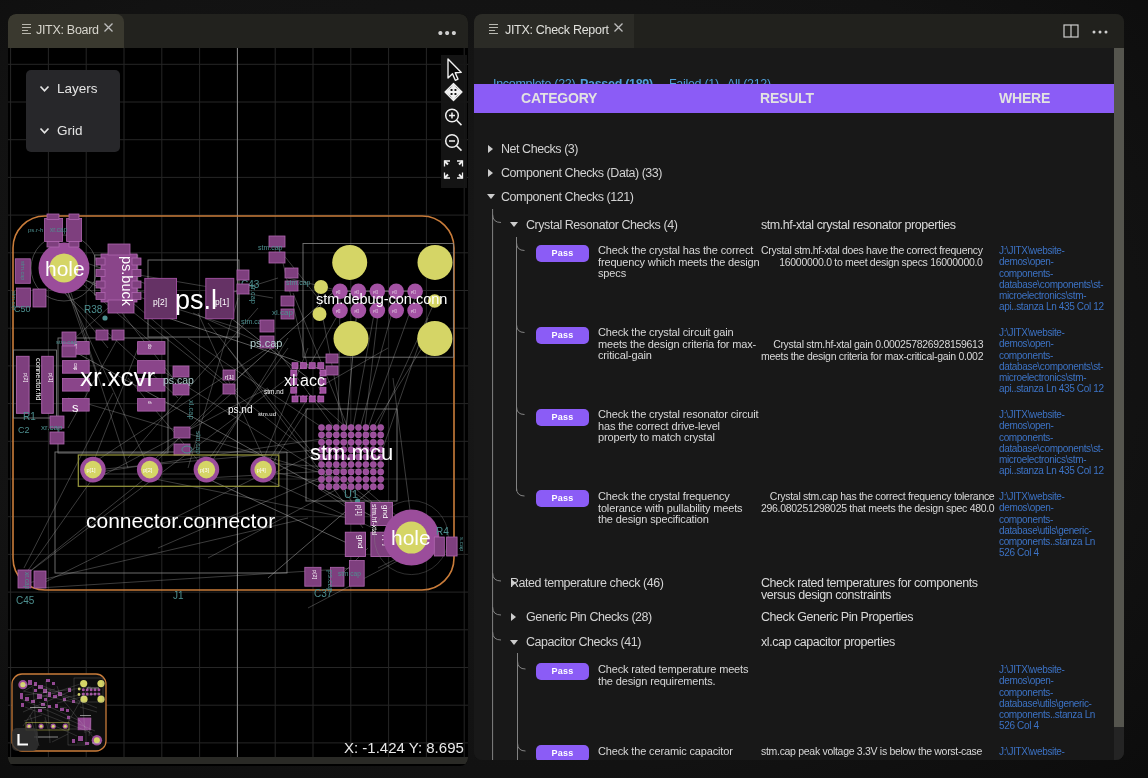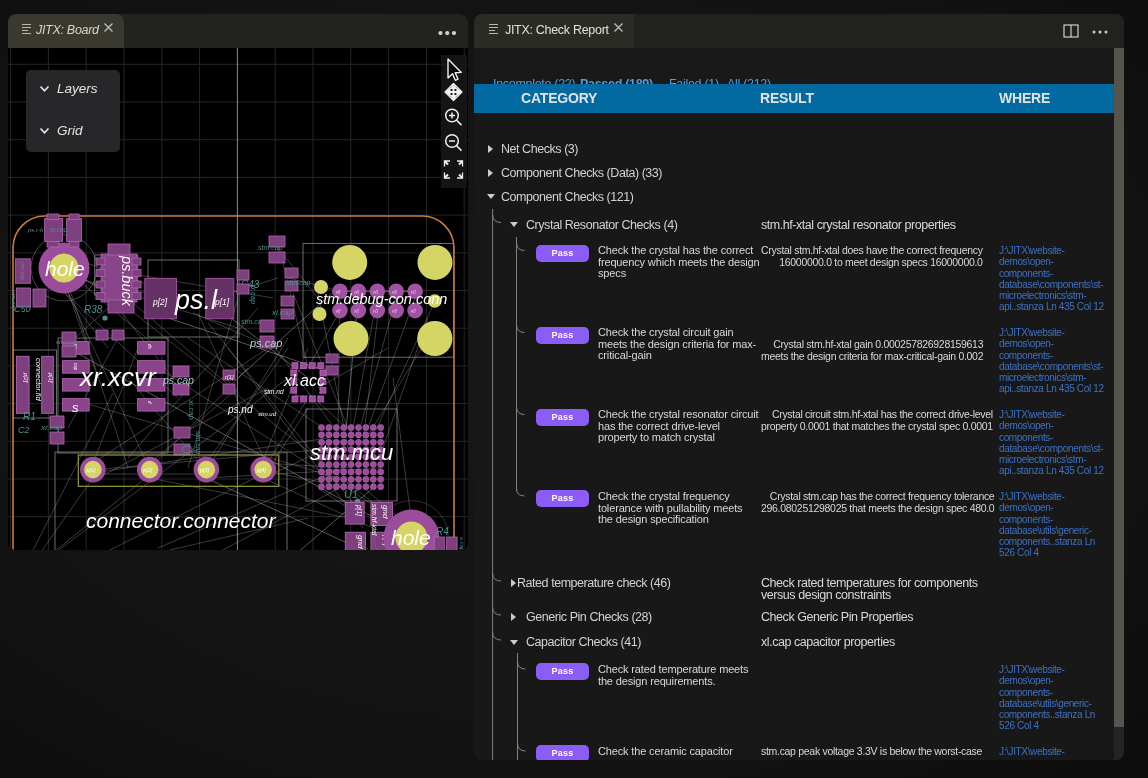--- a/index.html
+++ b/index.html
@@ -2,22 +2,22 @@
 <html><head>
 <meta charset="utf-8">
 <style>
   * { margin:0; padding:0; box-sizing:border-box; }
   html,body { width:1148px; height:778px; background:#131313; overflow:hidden;
     font-family:"Liberation Sans", sans-serif; }
   #stage { position:relative; width:1148px; height:778px;
     background:radial-gradient(ellipse at 45% 45%, #181818 0%, #121212 70%, #0c0c0c 100%); }
 
   
-  #leftcard { position:absolute; left:8px; top:14px; width:460px; height:536px;
-    background:#000; border-radius:8px; overflow:hidden;font-style:italic; }
+  #leftcard { position:absolute; left:8px; top:14px; width:460px; height:752px;
+    background:#000; border-radius:8px; overflow:hidden; }
   #ltabbar { position:absolute; left:0; top:0; width:100%; height:34px; background:#22221e; }
   #ltab { position:absolute; left:0; top:0; width:116px; height:34px; background:#3a392f;
     border-radius:8px 8px 0 0; }
   .tabtxt { position:absolute; font-size:12.5px; letter-spacing:-0.3px; color:#d7d5cd; top:9px; }
   .tabx { position:absolute; top:8px; width:11px; height:11px; }
   .tabx svg { display:block; }
   .listicon { position:absolute; top:9px; }
   #ldots { position:absolute; right:10px; top:10px; color:#cfcfcf; font-size:15px; letter-spacing:1.5px; }
 
   
@@ -31,21 +31,21 @@
     background:#191919; border-radius:8px; overflow:hidden; }
   #rtabbar { position:absolute; left:0; top:0; width:100%; height:34px; background:#21211d; }
   #rtab { position:absolute; left:0; top:0; width:160px; height:34px; background:#2b2b26;
     border-radius:8px 0 0 0; }
   #rtopicons { position:absolute; right:12px; top:0; height:34px; }
 
   #filterrow { position:absolute; left:0; top:34px; width:100%; height:36px; background:#191919; }
   .filt { position:absolute; top:9px; font-size:12.5px; letter-spacing:-0.3px; color:#4f9fd8;margin-top:20px; }
   .filt.active { font-weight:bold; border-bottom:1px solid #4f9fd8; padding:0 3px 2px 3px; }
 
-  #tblhead { position:absolute; left:0; top:70px; width:100%; height:29px; background:#0369a1;text-align:right; }
+  #tblhead { position:absolute; left:0; top:70px; width:100%; height:29px; background:#8b5cf6;text-align:right; }
   .th { position:absolute; top:6px; font-size:14px; font-weight:bold; color:#e2e2e2; letter-spacing:-0.2px; }
 
   #tblbody { position:absolute; left:0; top:99px; width:100%; height:647px; background:#181818; }
 
   .trow { position:absolute; font-size:12.5px; letter-spacing:-0.45px; color:#d2d2d2; white-space:nowrap; }
   .tri { position:absolute; width:0; height:0; }
   .tri.right { border-left:5px solid #cccccc; border-top:4px solid transparent; border-bottom:4px solid transparent; }
   .tri.down { border-top:5px solid #cccccc; border-left:4px solid transparent; border-right:4px solid transparent; }
   .rescol { position:absolute; left:287px; white-space:nowrap; font-size:12.5px; letter-spacing:-0.45px; color:#d8d8d8; }
 
@@ -687,21 +687,21 @@
     <div class="tri right" style="left:14px;top:155px"></div>
     <div class="trow" style="left:27px;top:152px">Component Checks (Data) (33)</div>
     <div class="tri down" style="left:13px;top:180px"></div>
     <div class="trow" style="left:27px;top:176px">Component Checks (121)</div>
 
     <div class="tri down" style="left:36px;top:208px"></div>
     <div class="trow" style="left:52px;top:204px">Crystal Resonator Checks (4)</div>
     <div class="rescol" style="top:204px">stm.hf-xtal crystal resonator properties</div>
 
     <div class="tri right" style="left:37px;top:565px"></div>
-    <div class="trow" style="left:43px;top:562px">Rated temperature check (46)</div>
+    <div class="trow" style="left:36px;top:562px">Rated temperature check (46)</div>
     <div class="rescol" style="top:563px;line-height:12px">Check rated temperatures for components<br>versus design constraints</div>
 
     <div class="tri right" style="left:37px;top:599px"></div>
     <div class="trow" style="left:52px;top:596px">Generic Pin Checks (28)</div>
     <div class="rescol" style="top:596px">Check Generic Pin Properties</div>
 
     <div class="tri down" style="left:36px;top:626px"></div>
     <div class="trow" style="left:52px;top:621px">Capacitor Checks (41)</div>
     <div class="rescol" style="top:621px">xl.cap capacitor properties</div>
 
@@ -710,21 +710,20 @@
     <div class="res" style="top:231px">Crystal stm.hf-xtal does have the correct frequency<br>16000000.0 to meet design specs 16000000.0</div>
     <div class="whr" style="top:231px">J:\JITX\website-<br>demos\open-<br>components-<br>database\components\st-<br>microelectronics\stm-<br>api..stanza Ln 435 Col 12</div>
 
     <div class="badge" style="top:313px">Pass</div>
     <div class="chk" style="top:313px">Check the crystal circuit gain<br>meets the design criteria for max-<br>critical-gain</div>
     <div class="res" style="top:325px">Crystal stm.hf-xtal gain 0.000257826928159613<br>meets the design criteria for max-critical-gain 0.002</div>
     <div class="whr" style="top:313px">J:\JITX\website-<br>demos\open-<br>components-<br>database\components\st-<br>microelectronics\stm-<br>api..stanza Ln 435 Col 12</div>
 
     <div class="badge" style="top:395px">Pass</div>
     <div class="chk" style="top:395px">Check the crystal resonator circuit<br>has the correct drive-level<br>property to match crystal</div>
-    <div class="res" style="top:395px">Crystal circuit stm.hf-xtal has the correct drive-level<br>property 0.0001 that matches the crystal spec 0.0001</div>
     <div class="whr" style="top:395px">J:\JITX\website-<br>demos\open-<br>components-<br>database\components\st-<br>microelectronics\stm-<br>api..stanza Ln 435 Col 12</div>
 
     <div class="badge" style="top:476px">Pass</div>
     <div class="chk" style="top:477px">Check the crystal frequency<br>tolerance with pullability meets<br>the design specification</div>
     <div class="res" style="top:477px">Crystal stm.cap has the correct frequency tolerance<br>296.080251298025 that meets the design spec 480.0</div>
     <div class="whr" style="top:477px">J:\JITX\website-<br>demos\open-<br>components-<br>database\utils\generic-<br>components..stanza Ln<br>526 Col 4</div>
 
     <div class="badge" style="top:649px">Pass</div>
     <div class="chk" style="top:650px">Check rated temperature meets<br>the design requirements.</div>
     <div class="whr" style="top:650px">J:\JITX\website-<br>demos\open-<br>components-<br>database\utils\generic-<br>components..stanza Ln<br>526 Col 4</div>

